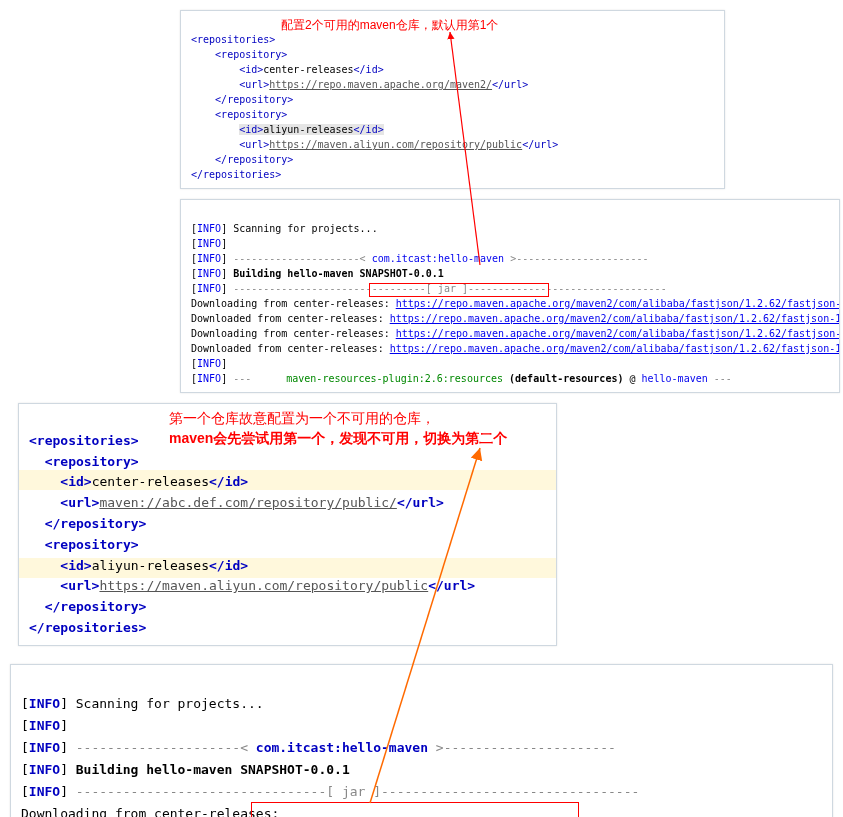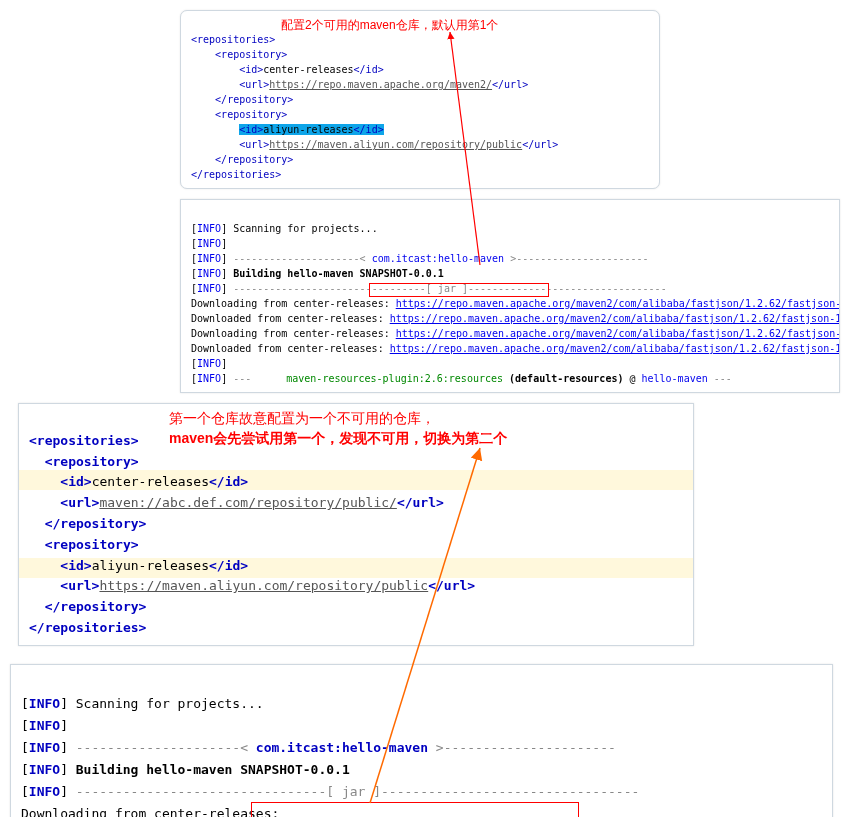--- a/index.html
+++ b/index.html
@@ -49,21 +49,21 @@
     font-size: 13px;
     overflow: hidden;
   }
   .tag { color: #0000c0; }
   .tag-b { color: #0000c0; font-weight: bold; }
   .url { color: #555; text-decoration: underline; margin-top: 16px; }
   .url-blue { color: #0000ee; text-decoration: underline; }
   .info { color: #0000ee; }
   .gray { color: #888; }
   .blue { color: #0000c0; font-weight: bold; }
-  .hl-blue-sel { background: #0ea5e9; display:inline; }
+  .hl-blue-sel { background: #e5e5e5; display:inline; }
   .annotation {
     position: absolute;
     color: #ff0000;
     font-family: "Microsoft YaHei", sans-serif;
     font-size: 12px;
     pointer-events: none;
     z-index: 10;
   }
   .redbox {
     position: absolute;
@@ -82,21 +82,21 @@
     left:0; right:0;
     background:#fff8dc;
     z-index:0;
   }
 </style>
 </head>
 <body>
 
 <div style="position:relative; width:660px; margin-left:170px;">
 
-  <div class="panel" style="width:480px; position:relative;border-radius:7px;">
+  <div class="panel" style="width:545px; position:relative;">
     <div class="annotation" style="top:6px; left:100px;">配置2个可用的maven仓库，默认用第1个</div>
     <div class="small-code" style="position:relative;">
 <span class="tag">&lt;repositories&gt;</span>
     <span class="tag">&lt;repository&gt;</span>
         <span class="tag">&lt;id&gt;</span><span>center-releases</span><span class="tag">&lt;/id&gt;</span>
         <span class="tag">&lt;url&gt;</span><span class="url">https://repo.maven.apache.org/maven2/</span><span class="tag">&lt;/url&gt;</span>
     <span class="tag">&lt;/repository&gt;</span>
     <span class="tag">&lt;repository&gt;</span>
         <span class="hl-blue-sel"><span class="tag">&lt;id&gt;</span><span>aliyun-releases</span><span class="tag">&lt;/id&gt;</span></span>
         <span class="tag">&lt;url&gt;</span><span class="url">https://maven.aliyun.com/repository/public</span><span class="tag">&lt;/url&gt;</span>
@@ -125,21 +125,21 @@
       <marker id="arr1" markerWidth="8" markerHeight="8" refX="6" refY="3" orient="auto">
         <path d="M0,0 L6,3 L0,6 Z" fill="red"></path>
       </marker>
     </defs>
     <line x1="300" y1="255" x2="270" y2="22" stroke="red" stroke-width="1.2" marker-end="url(#arr1)"></line>
   </svg>
 </div>
 
 <div style="position:relative; width:823px; margin-top:10px;">
 
-  <div class="panel" style="width:676px; margin-left:8px; position:relative;">
+  <div class="panel" style="width:539px; margin-left:8px; position:relative;">
     <div class="stripe" style="top:66px; height:20px;"></div>
     <div class="stripe" style="top:154px; height:20px;"></div>
     <div class="annotation" style="top:6px; left:150px; font-size:14px;">第一个仓库故意配置为一个不可用的仓库，</div>
     <div class="annotation" style="top:26px; left:150px; font-size:14px;font-weight:bold;">maven会先尝试用第一个，发现不可用，切换为第二个</div>
     <div class="small-code2" style="position:relative;">
 <span class="tag-b">&lt;repositories&gt;</span>
   <span class="tag-b">&lt;repository&gt;</span>
     <span class="tag-b">&lt;id&gt;</span><span>center-releases</span><span class="tag-b">&lt;/id&gt;</span>
     <span class="tag-b">&lt;url&gt;</span><span class="url">maven://abc.def.com/repository/public/</span><span class="tag-b">&lt;/url&gt;</span>
   <span class="tag-b">&lt;/repository&gt;</span>

